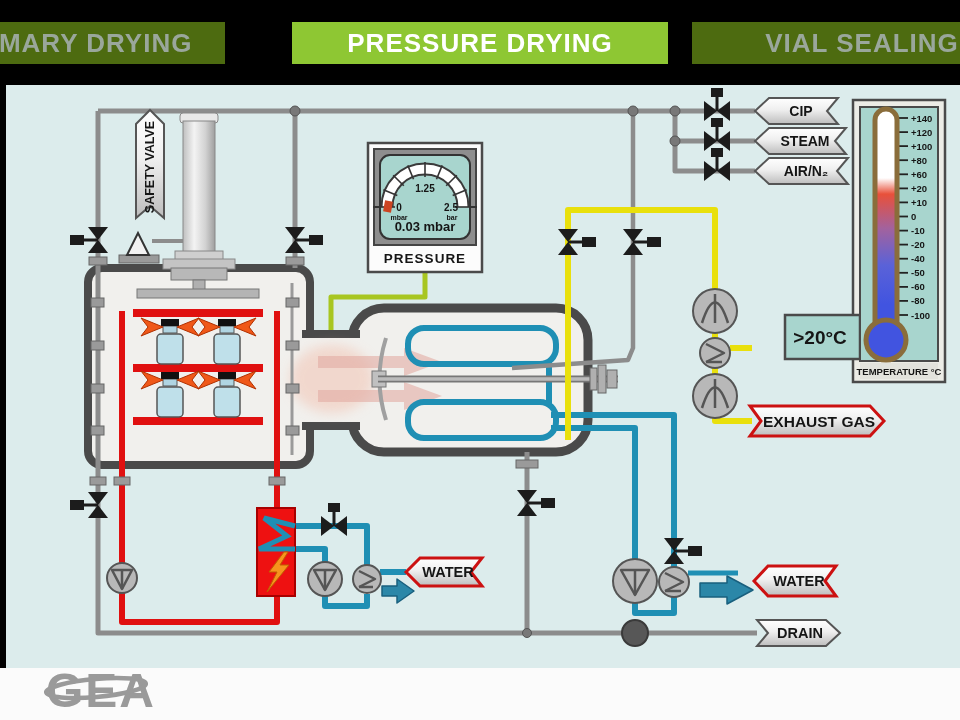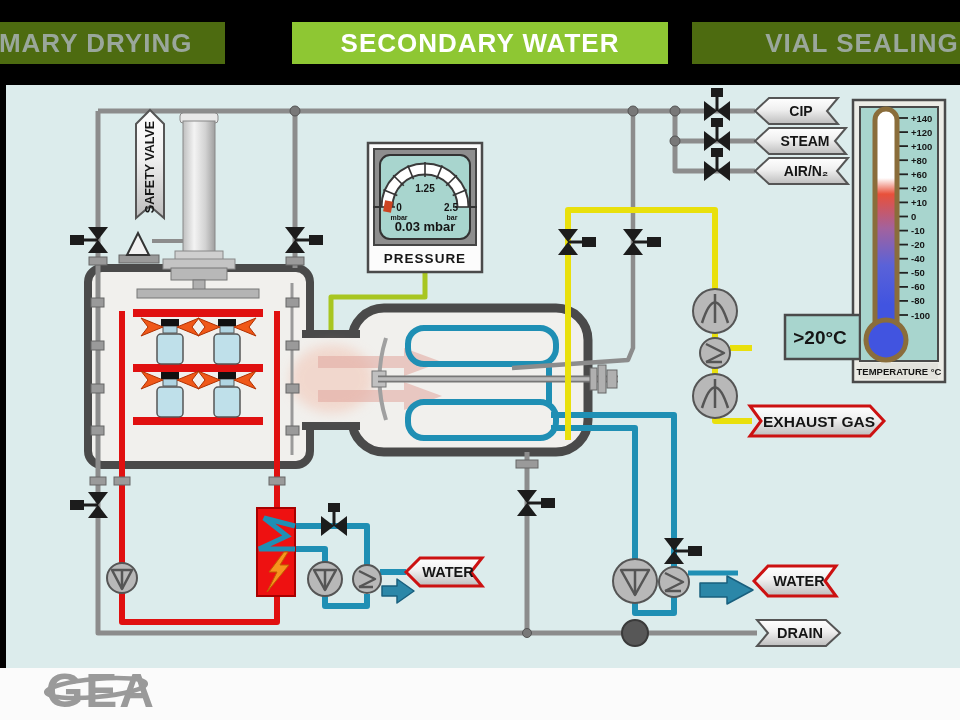--- a/index.html
+++ b/index.html
@@ -23,21 +23,21 @@
   .bannerGray{fill:url(#bannerGrad);stroke:#555;stroke-width:2;}
   .bannerRed{fill:url(#bannerGrad);stroke:#cc1111;stroke-width:3;}
 </style>
 </head>
 <body>
 
 <div class="stage">
 
   <div class="tabbar">
     <div class="tab inactive" style="left:-80px;width:305px;">PRIMARY DRYING</div>
-    <div class="tab active" style="left:292px;width:376px;">SECONDARY WATER</div>
+    <div class="tab active" style="left:292px;width:376px;">PRESSURE DRYING</div>
     <div class="tab inactive" style="left:692px;width:340px;">VIAL SEALING</div>
   </div>
 
   <svg width="960" height="720" viewBox="0 0 960 720">
     <defs>
       <linearGradient id="bannerGrad" x1="0" y1="0" x2="0" y2="1">
         <stop offset="0" stop-color="#ffffff"></stop>
           <stop offset="0.45" stop-color="#efefef"></stop>
         <stop offset="1" stop-color="#bdbdbd"></stop>
       </linearGradient>

